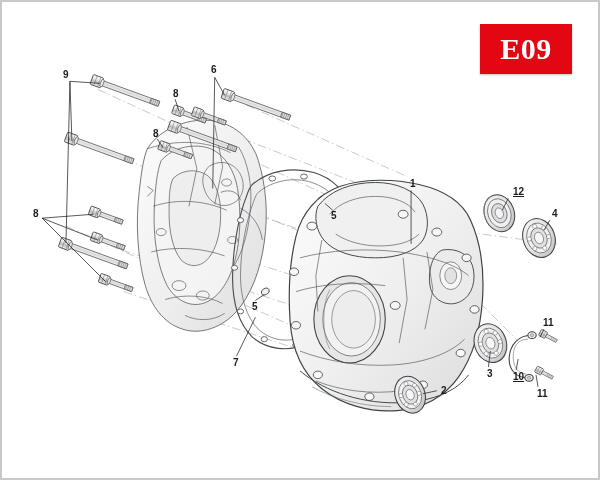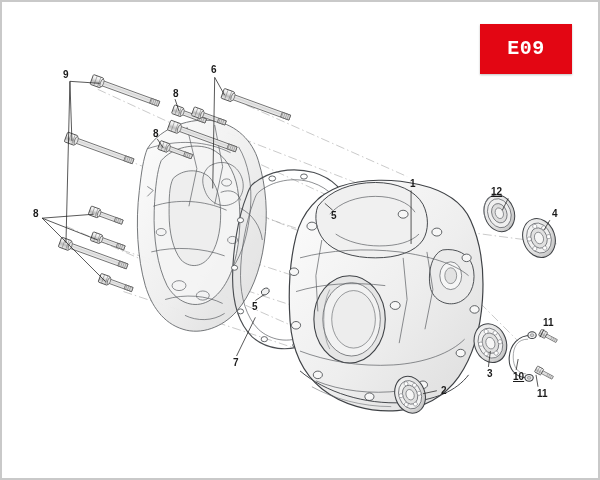--- a/index.html
+++ b/index.html
@@ -34,22 +34,22 @@
     width: 92px;
     height: 50px;
     background: #e30613;
     display: flex;
     align-items: center;
     justify-content: center;
     box-shadow: 0 1px 2px rgba(0,0,0,0.25);
   }
   #badge-text {
     color: #ffffff;
-    font-family: Liberation Mono, monospace;
-    font-size: 20px;
+    font-family: Liberation Serif, serif;
+    font-size: 30px;
     font-weight: bold;
     letter-spacing: 0.5px;
     line-height: 1;
   }
   .callout {
     position: absolute;
     font-family: "Liberation Sans", sans-serif;
     font-size: 10px;
     font-weight: bold;
     color: #1a1a1a;
@@ -396,19 +396,19 @@
   <span class="callout" style="left:250px; top:300px;">5</span>
   <span class="callout" style="left:209px; top:63px;">6</span>
   <span class="callout" style="left:231px; top:356px;">7</span>
   <span class="callout" style="left:171px; top:87px;">8</span>
   <span class="callout" style="left:151px; top:127px;">8</span>
   <span class="callout" style="left:31px;  top:207px;">8</span>
   <span class="callout" style="left:61px;  top:68px;">9</span>
   <span class="callout" style="left:511px; top:370px;text-decoration:underline;">10</span>
   <span class="callout" style="left:541px; top:316px;">11</span>
   <span class="callout" style="left:535px; top:387px;">11</span>
-  <span class="callout" style="left:489px; top:185px;text-decoration:underline;">12</span>
+  <span class="callout" style="left:511px; top:185px;text-decoration:underline;">12</span>
 
   <div id="badge">
     <span id="badge-text">E09</span>
   </div>
 
 </div>
 
 </body></html>

